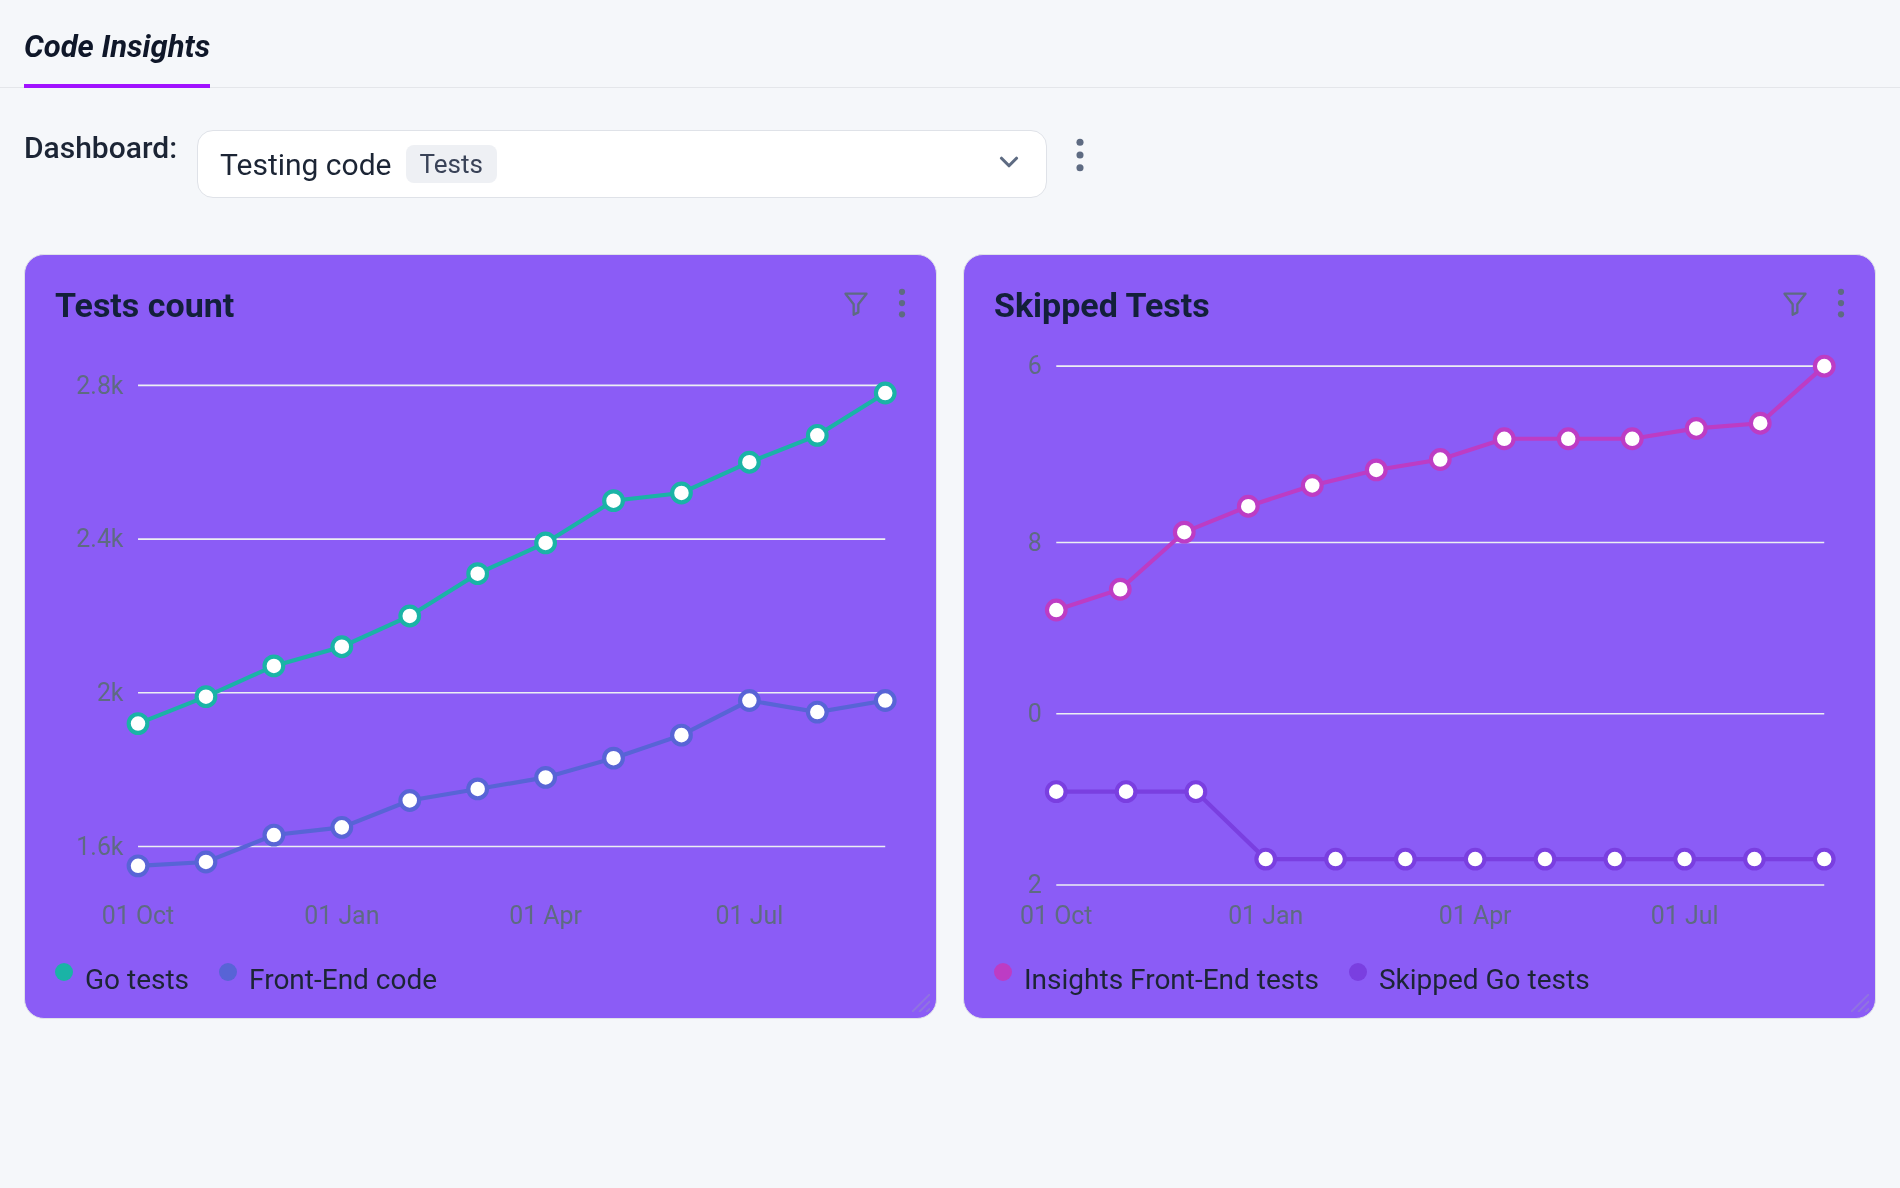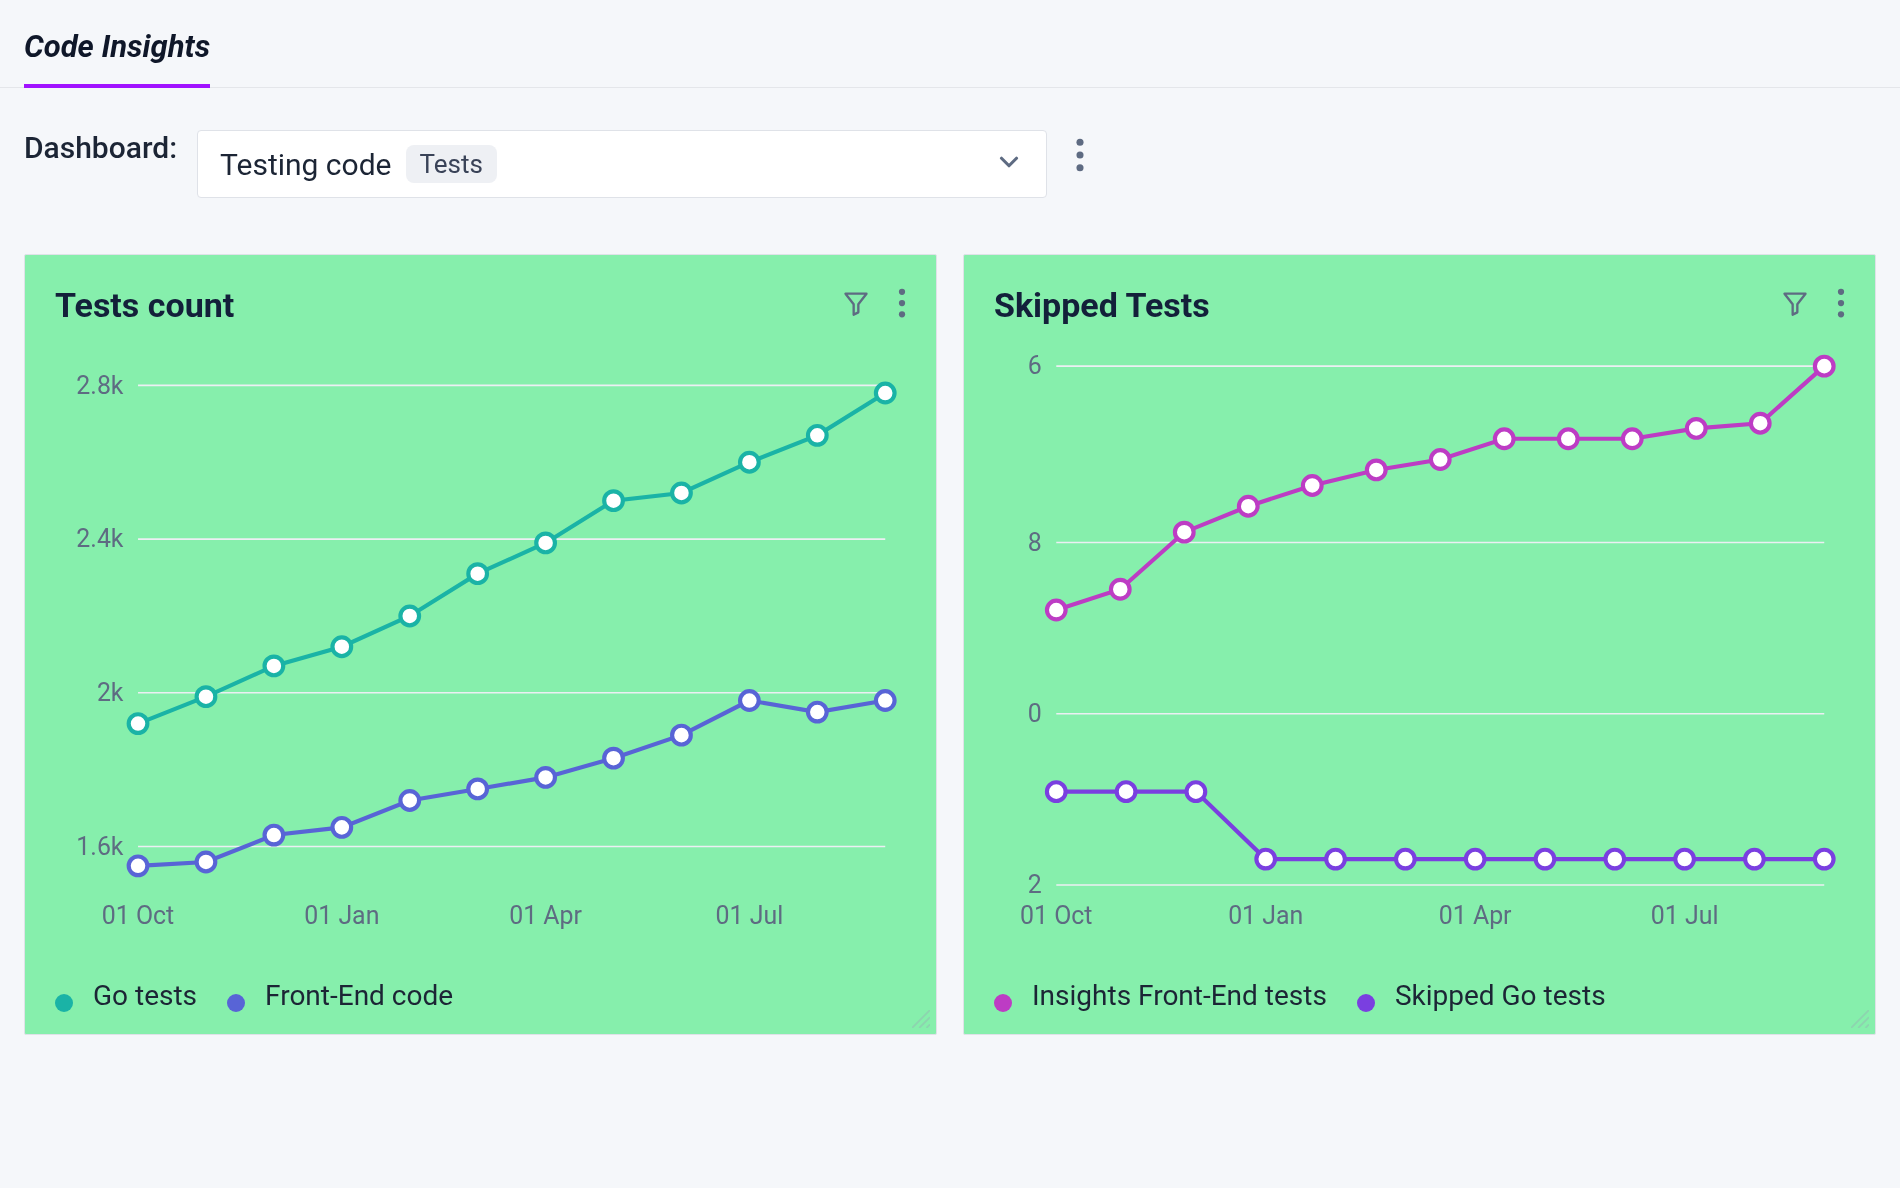--- a/index.html
+++ b/index.html
@@ -47,21 +47,21 @@
     font-size: 30px;
     color: #1c2535;
     font-weight: 500;
   }
   .dash-select {
     display: flex;
     align-items: center;
     gap: 14px;
     background: #fff;
     border: 1px solid #dfe2e8;
-    border-radius: 4px;
+    border-radius: 16px;
     padding: 14px 22px;
     min-width: 850px;
     justify-content: space-between;
     cursor: pointer;
   }
   .dash-select-left { display: flex; align-items: center; gap: 14px; }
   .dash-select-text { font-size: 30px; color: #1c2535; }
   .badge {
     background: #eef0f4;
     color: #3a4358;
@@ -70,23 +70,23 @@
     border-radius: 8px;
   }
   .chev-icon { color: #5e6b82; }
   .kebab { cursor: pointer; color: #5e6b82; padding: 8px; }
   .charts-row {
     display: flex;
     gap: 26px;
     padding: 56px 24px 0 24px;
   }
   .card {
-    background: #86efac;
+    background: #8b5cf6;
     border: 1px solid #dfe2e8;
-    border-radius: 2px;
+    border-radius: 20px;
     flex: 1 1 0;
     padding: 30px 30px 22px 30px;
     position: relative;
   }
   .card-head {
     display: flex;
     align-items: center;
     justify-content: space-between;
     margin-bottom: 10px;
   }
@@ -96,21 +96,21 @@
   .chart-wrap { position: relative; width: 100%; }
   svg.chart { display: block; width: 100%; height: auto; }
   .legend {
     display: flex;
     align-items: center;
     gap: 30px;
     margin-top: 16px;
     font-size: 28px;
     color: #1c2535;
   }
-  .legend-item { display: flex; align-items: flex-end; gap: 20px; margin-top: 16px; }
+  .legend-item { display: flex; align-items: flex-start; gap: 12px; }
   .legend-dot { width: 18px; height: 18px; border-radius: 50%; }
   .axis-text { font-size: 24px; fill: #5e6b82; }
   .grid-line { stroke: #eceff3; stroke-width: 1.5; }
   .series-line { fill: none; stroke-width: 4; }
   .series-pt { fill: #fff; stroke-width: 4; }
   .resize-handle {
     position: absolute; right: 6px; bottom: 6px;
     width: 18px; height: 18px; opacity: .35;
   }
 </style>

